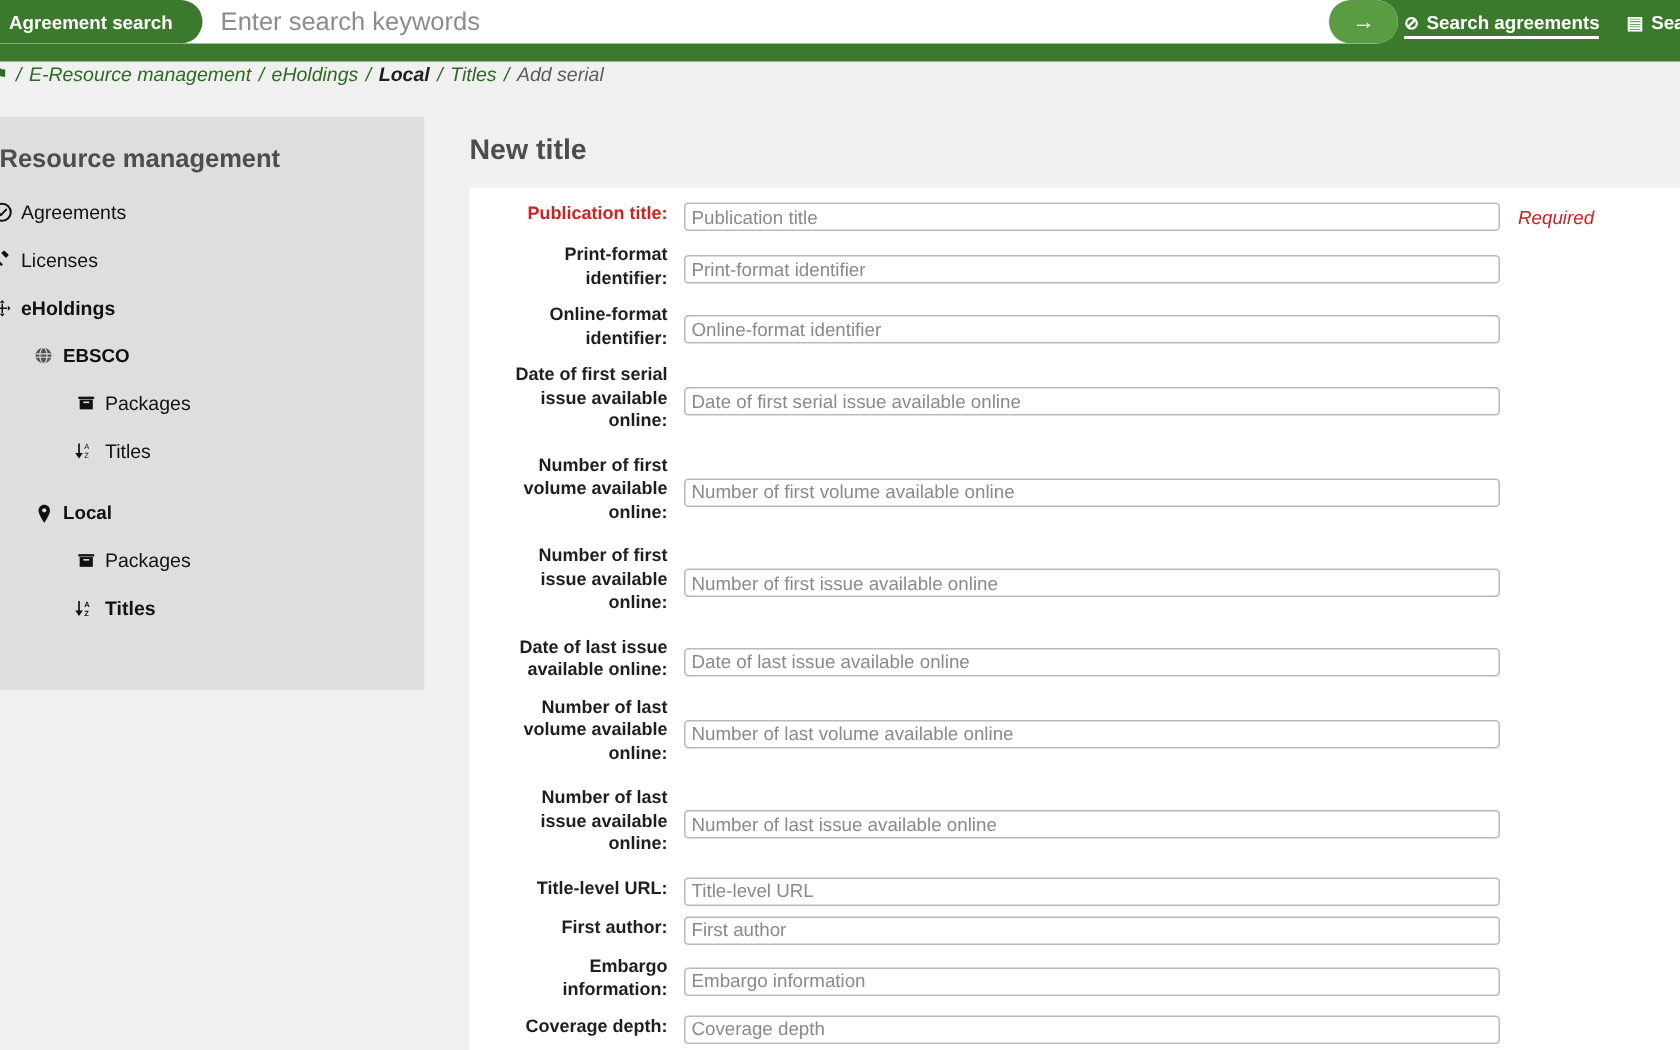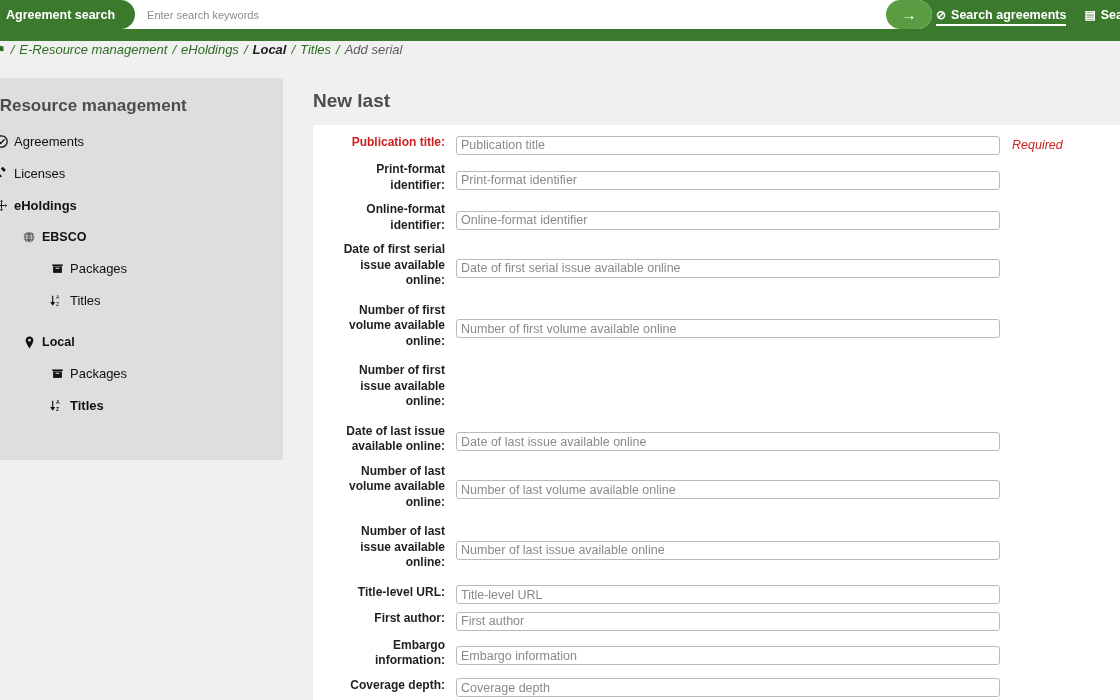--- a/index.html
+++ b/index.html
@@ -36,21 +36,21 @@
     display: flex; align-items: center;
     padding: 0 20px 0 22px;
     border-radius: 0 16px 16px 0;
     white-space: nowrap;
     flex: 0 0 auto;
   }
   .search-input {
     flex: 1 1 auto;
     border: none; outline: none;
     height: 27px;
-    font-size: 11px;
+    font-size: 17px;
     font-family: "Liberation Sans", sans-serif;
     color: #222;
     padding-left: 12px;
     background: transparent;
   }
   .search-input::placeholder { color: #8c8c8c; }
   .search-go {
     flex: 0 0 auto;
     width: 46px; height: 29px;
     background: #5a9c42;
@@ -341,21 +341,21 @@
           <path d="M3.2 2v10.2M3.2 13.2L1.4 10.6h3.6L3.2 13.2z" stroke="#111" stroke-width="1.4" fill="#111"></path>
           <text x="7.4" y="6.6" font-size="6.2" font-family="sans-serif" fill="#111">A</text>
           <text x="7.4" y="14.2" font-size="6.2" font-family="sans-serif" fill="#111">Z</text>
         </svg>
     </span>
     <span>Titles</span>
   </div>
 </div>
 
 <div class="main">
-  <div class="page-title">New last</div>
+  <div class="page-title">New title</div>
   <div class="form-panel">
     <div class="form-rows" id="form-rows">
         <div class="frow">
           <div class="flabel required">Publication title:</div>
           <div class="fctl"><input type="text" class="finput" placeholder="Publication title" style=""></div>
           <span class="freq">Required</span>
         </div>
         <div class="frow tall2">
           <div class="flabel">Print-format
 identifier:</div>
@@ -375,20 +375,21 @@
         <div class="frow tall3">
           <div class="flabel">Number of first
 volume available
 online:</div>
           <div class="fctl"><input type="text" class="finput" placeholder="Number of first volume available online" style=""></div>
         </div>
         <div class="frow tall3">
           <div class="flabel">Number of first
 issue available
 online:</div>
+          <div class="fctl"><input type="text" class="finput" placeholder="Number of first issue available online" style=""></div>
         </div>
         <div class="frow tall2">
           <div class="flabel">Date of last issue
 available online:</div>
           <div class="fctl"><input type="text" class="finput" placeholder="Date of last issue available online" style=""></div>
         </div>
         <div class="frow tall3">
           <div class="flabel">Number of last
 volume available
 online:</div>

